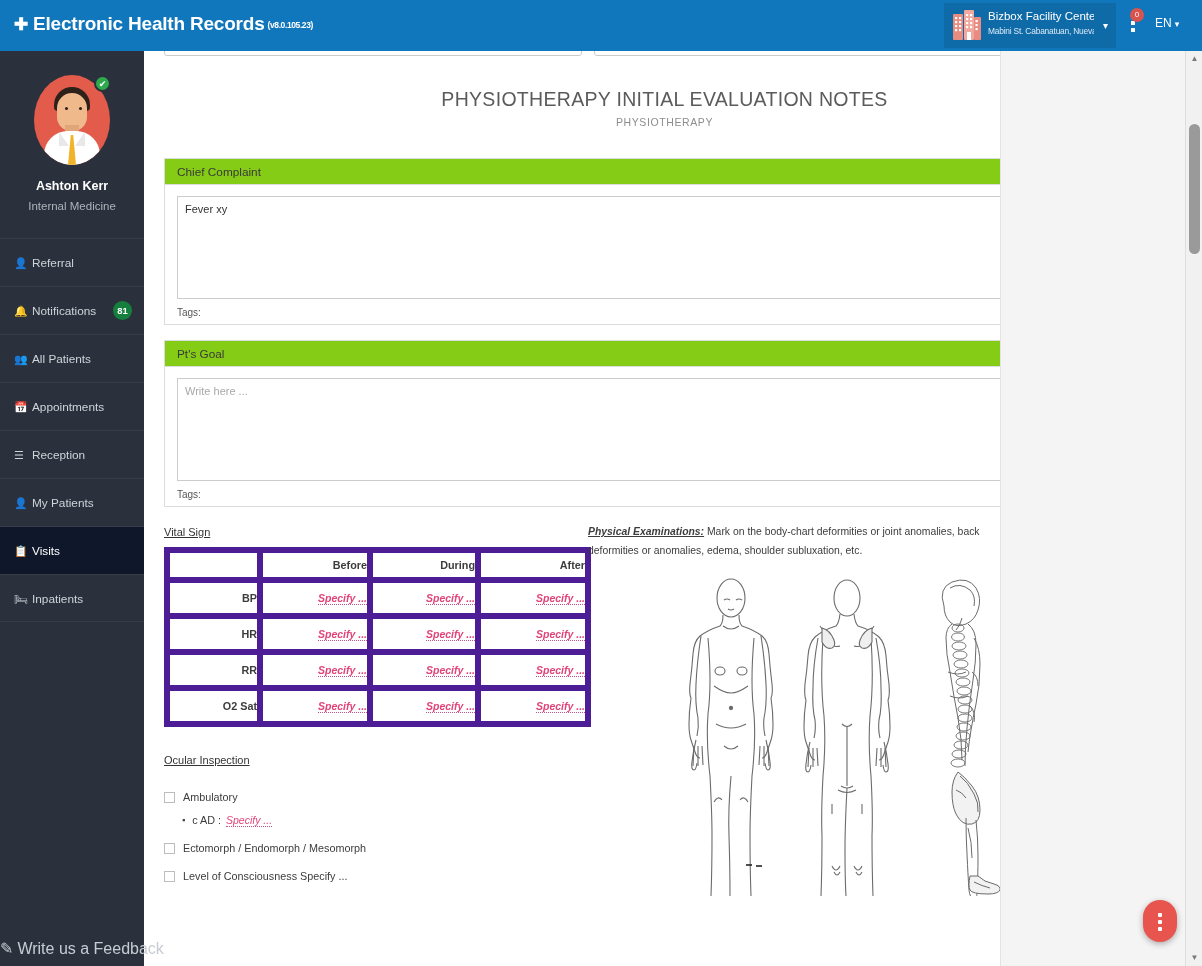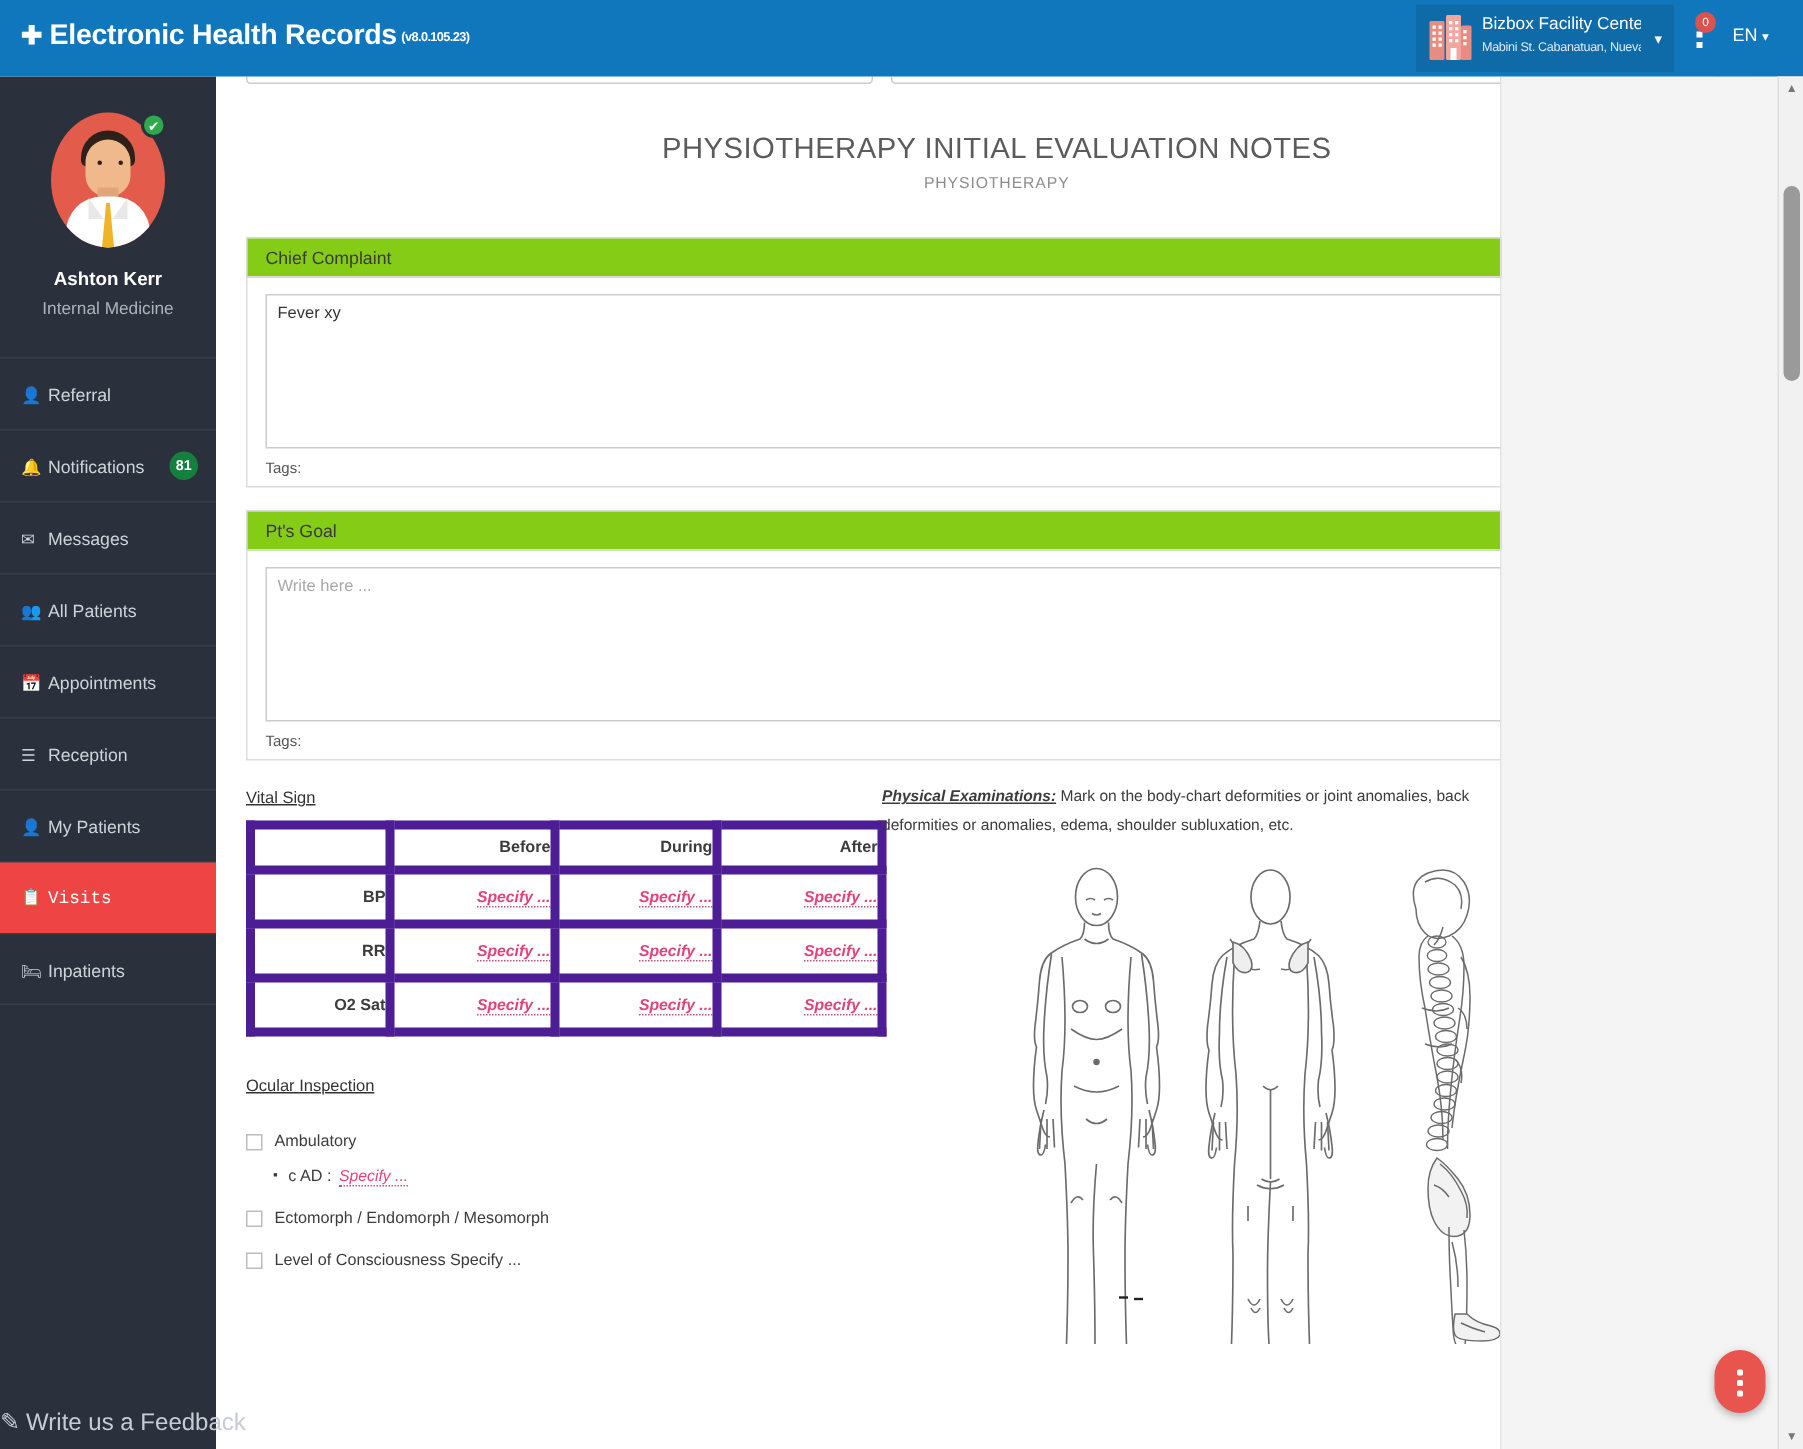--- a/index.html
+++ b/index.html
@@ -133,21 +133,21 @@
   }
   #urole { color: #aeb3bb; font-size: 11.5px; margin-top: 7px; }
 
   .nav-item {
     position: relative; height: 48px; line-height: 48px;
     border-top: 1px solid #373d48;
     color: #cfd3da; font-size: 11.8px;
     padding-left: 14px; cursor: pointer; white-space: nowrap;
   }
   .nav-item:last-child { border-bottom: 1px solid #373d48; }
-  .nav-item.active { background: #ef4444; color: #ffffff; font-family: Liberation Mono, monospace; }
+  .nav-item.active { background: #0f172a; color: #ffffff; }
   .nav-item .nicon {
     display: inline-block; width: 18px; font-size: 11px;
     text-align: left; vertical-align: 0px;
   }
   .nav-badge {
     position: absolute; right: 12px; top: 14px;
     min-width: 19px; height: 19px; border-radius: 10px;
     background: #15803d; color: #fff; font-size: 9.5px;
     text-align: center; line-height: 19px; padding: 0 4px; font-weight: bold;
   }
@@ -400,21 +400,20 @@
         <div class="tie"></div>
       </div>
       <div id="verified">✔</div>
     </div>
     <div id="uname">Ashton Kerr</div>
     <div id="urole">Internal Medicine</div>
   </div>
   <div id="nav">
       <div class="nav-item"><span class="nicon">👤</span><span>Referral</span></div>
       <div class="nav-item"><span class="nicon">🔔</span><span>Notifications</span><span class="nav-badge">81</span></div>
-      <div class="nav-item"><span class="nicon">✉</span><span>Messages</span></div>
       <div class="nav-item"><span class="nicon">👥</span><span>All Patients</span></div>
       <div class="nav-item"><span class="nicon">📅</span><span>Appointments</span></div>
       <div class="nav-item"><span class="nicon">☰</span><span>Reception</span></div>
       <div class="nav-item"><span class="nicon">👤</span><span>My Patients</span></div>
       <div class="nav-item active"><span class="nicon">📋</span><span>Visits</span></div>
       <div class="nav-item"><span class="nicon">🛏</span><span>Inpatients</span></div>
     </div>
   <div id="feedback">
     <span class="fi">✎</span><span>Write us a Feedback</span>
   </div>
@@ -503,20 +502,26 @@
               <tr id="vital-head">
                 <th></th>
                 <th>Before</th>
                 <th>During</th>
                 <th>After</th>
               </tr>
             </thead>
           <tbody id="vital-body">
               <tr>
                 <td>BP</td>
+                <td><span class="spec">Specify ...</span></td>
+                <td><span class="spec">Specify ...</span></td>
+                <td><span class="spec">Specify ...</span></td>
+              </tr>
+              <tr>
+                <td>HR</td>
                 <td><span class="spec">Specify ...</span></td>
                 <td><span class="spec">Specify ...</span></td>
                 <td><span class="spec">Specify ...</span></td>
               </tr>
               <tr>
                 <td>RR</td>
                 <td><span class="spec">Specify ...</span></td>
                 <td><span class="spec">Specify ...</span></td>
                 <td><span class="spec">Specify ...</span></td>
               </tr>

